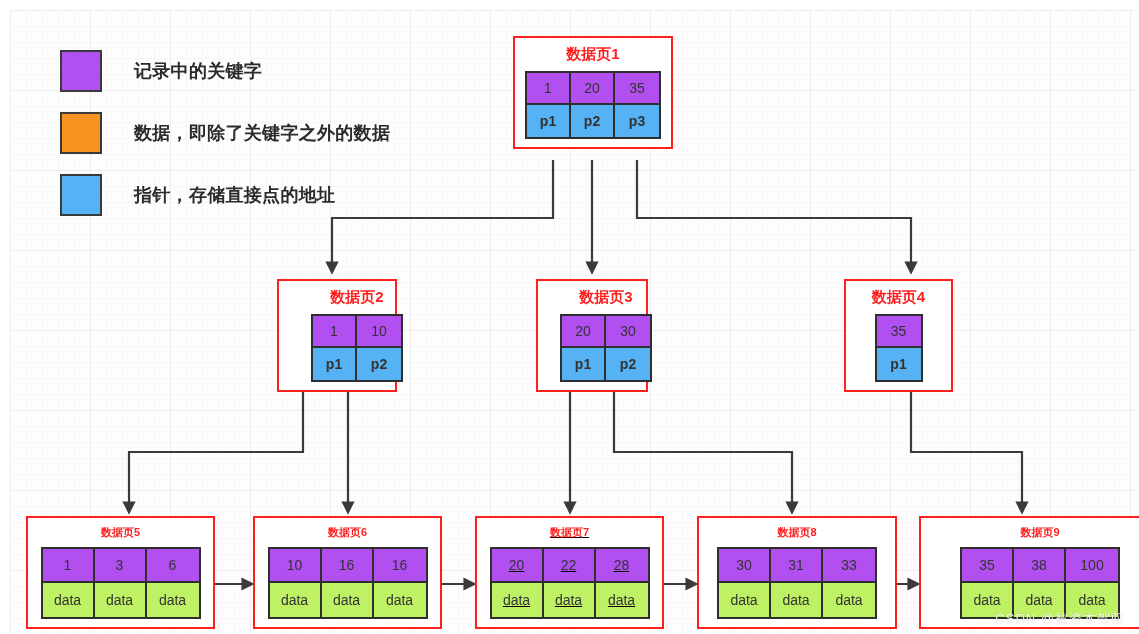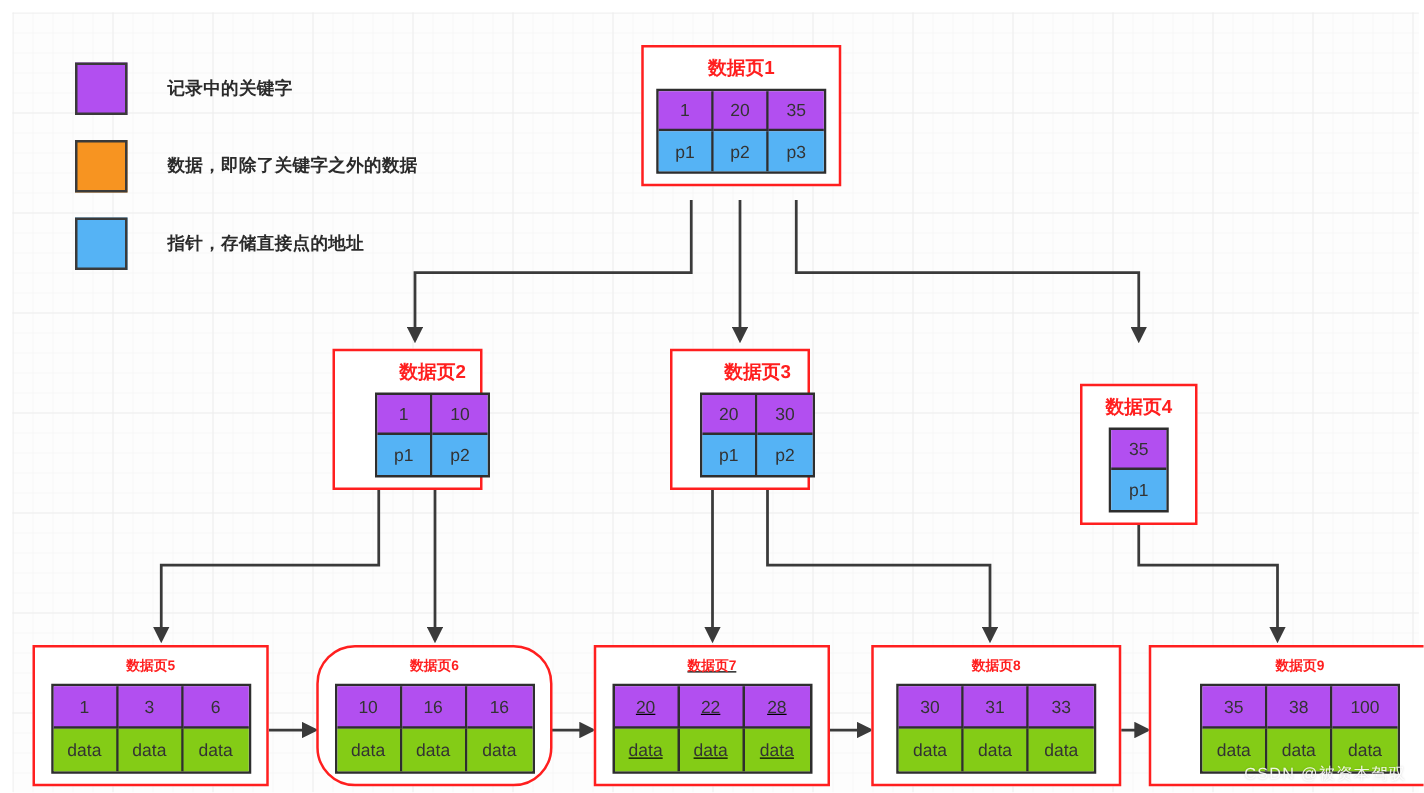--- a/index.html
+++ b/index.html
@@ -59,21 +59,21 @@
     height: 62px;
   }
   .legend-swatch {
     width: 42px;
     height: 42px;
     border: 2px solid #3a3a3a;
     flex: 0 0 auto;
   }
   .legend-label {
     margin-left: 32px;
-    font-size: 14px;
+    font-size: 18px;
     color: #2b2b2b;
     font-weight: bold;
     letter-spacing: 0.3px;
     white-space: nowrap;
   }
 
   
   .node {
     position: absolute;
     border: 2px solid #ff1f1f;
@@ -103,22 +103,22 @@
     height: 32px;
     display: flex;
     align-items: center;
     justify-content: center;
     font-size: 14px;
     color: #333333;
     border-right: 2px solid #2e2e2e;
   }
   .cell:last-child { border-right: none; }
   .cell.key  { background: #b24ff0; }
-  .cell.ptr  { background: #55b3f5; }
-  .cell.data { background: #84cc16; }
+  .cell.ptr  { background: #55b3f5; font-weight: bold; }
+  .cell.data { background: #bef264; }
 
   
   .node.leaf .cell { width: 52px; height: 34px; }
   .node.leaf .node-title { font-size: 11px; }
 
   
   #watermark {
     position: absolute;
     right: 14px;
     bottom: 6px;
@@ -193,21 +193,21 @@
         <div class="cell key">35</div>
       </div>
       <div class="cell-row ptrs">
         <div class="cell ptr">p1</div>
         <div class="cell ptr">p2</div>
         <div class="cell ptr">p3</div>
       </div>
     </div>
   </div>
 
-  <div class="node" style="left:266px; top:279px; width:120px;padding-left:40px;">
+  <div class="node" style="left:277px; top:279px; width:120px;padding-left:40px;">
     <div class="node-title">数据页2</div>
     <div class="cells">
       <div class="cell-row keys">
         <div class="cell key">1</div>
         <div class="cell key">10</div>
       </div>
       <div class="cell-row ptrs">
         <div class="cell ptr">p1</div>
         <div class="cell ptr">p2</div>
       </div>
@@ -221,21 +221,21 @@
         <div class="cell key">20</div>
         <div class="cell key">30</div>
       </div>
       <div class="cell-row ptrs">
         <div class="cell ptr">p1</div>
         <div class="cell ptr">p2</div>
       </div>
     </div>
   </div>
 
-  <div class="node" style="left:864px; top:279px; width:94px;margin-top:28px;">
+  <div class="node" style="left:844px; top:279px; width:109px;">
     <div class="node-title">数据页4</div>
     <div class="cells">
       <div class="cell-row keys">
         <div class="cell key">35</div>
       </div>
       <div class="cell-row ptrs">
         <div class="cell ptr">p1</div>
       </div>
     </div>
   </div>
@@ -249,21 +249,21 @@
         <div class="cell key">6</div>
       </div>
       <div class="cell-row datas">
         <div class="cell data">data</div>
         <div class="cell data">data</div>
         <div class="cell data">data</div>
       </div>
     </div>
   </div>
 
-  <div class="node leaf" style="left:253px; top:516px; width:189px;border-radius:31px;">
+  <div class="node leaf" style="left:253px; top:516px; width:189px;">
     <div class="node-title">数据页6</div>
     <div class="cells">
       <div class="cell-row keys">
         <div class="cell key">10</div>
         <div class="cell key">16</div>
         <div class="cell key">16</div>
       </div>
       <div class="cell-row datas">
         <div class="cell data">data</div>
         <div class="cell data">data</div>

